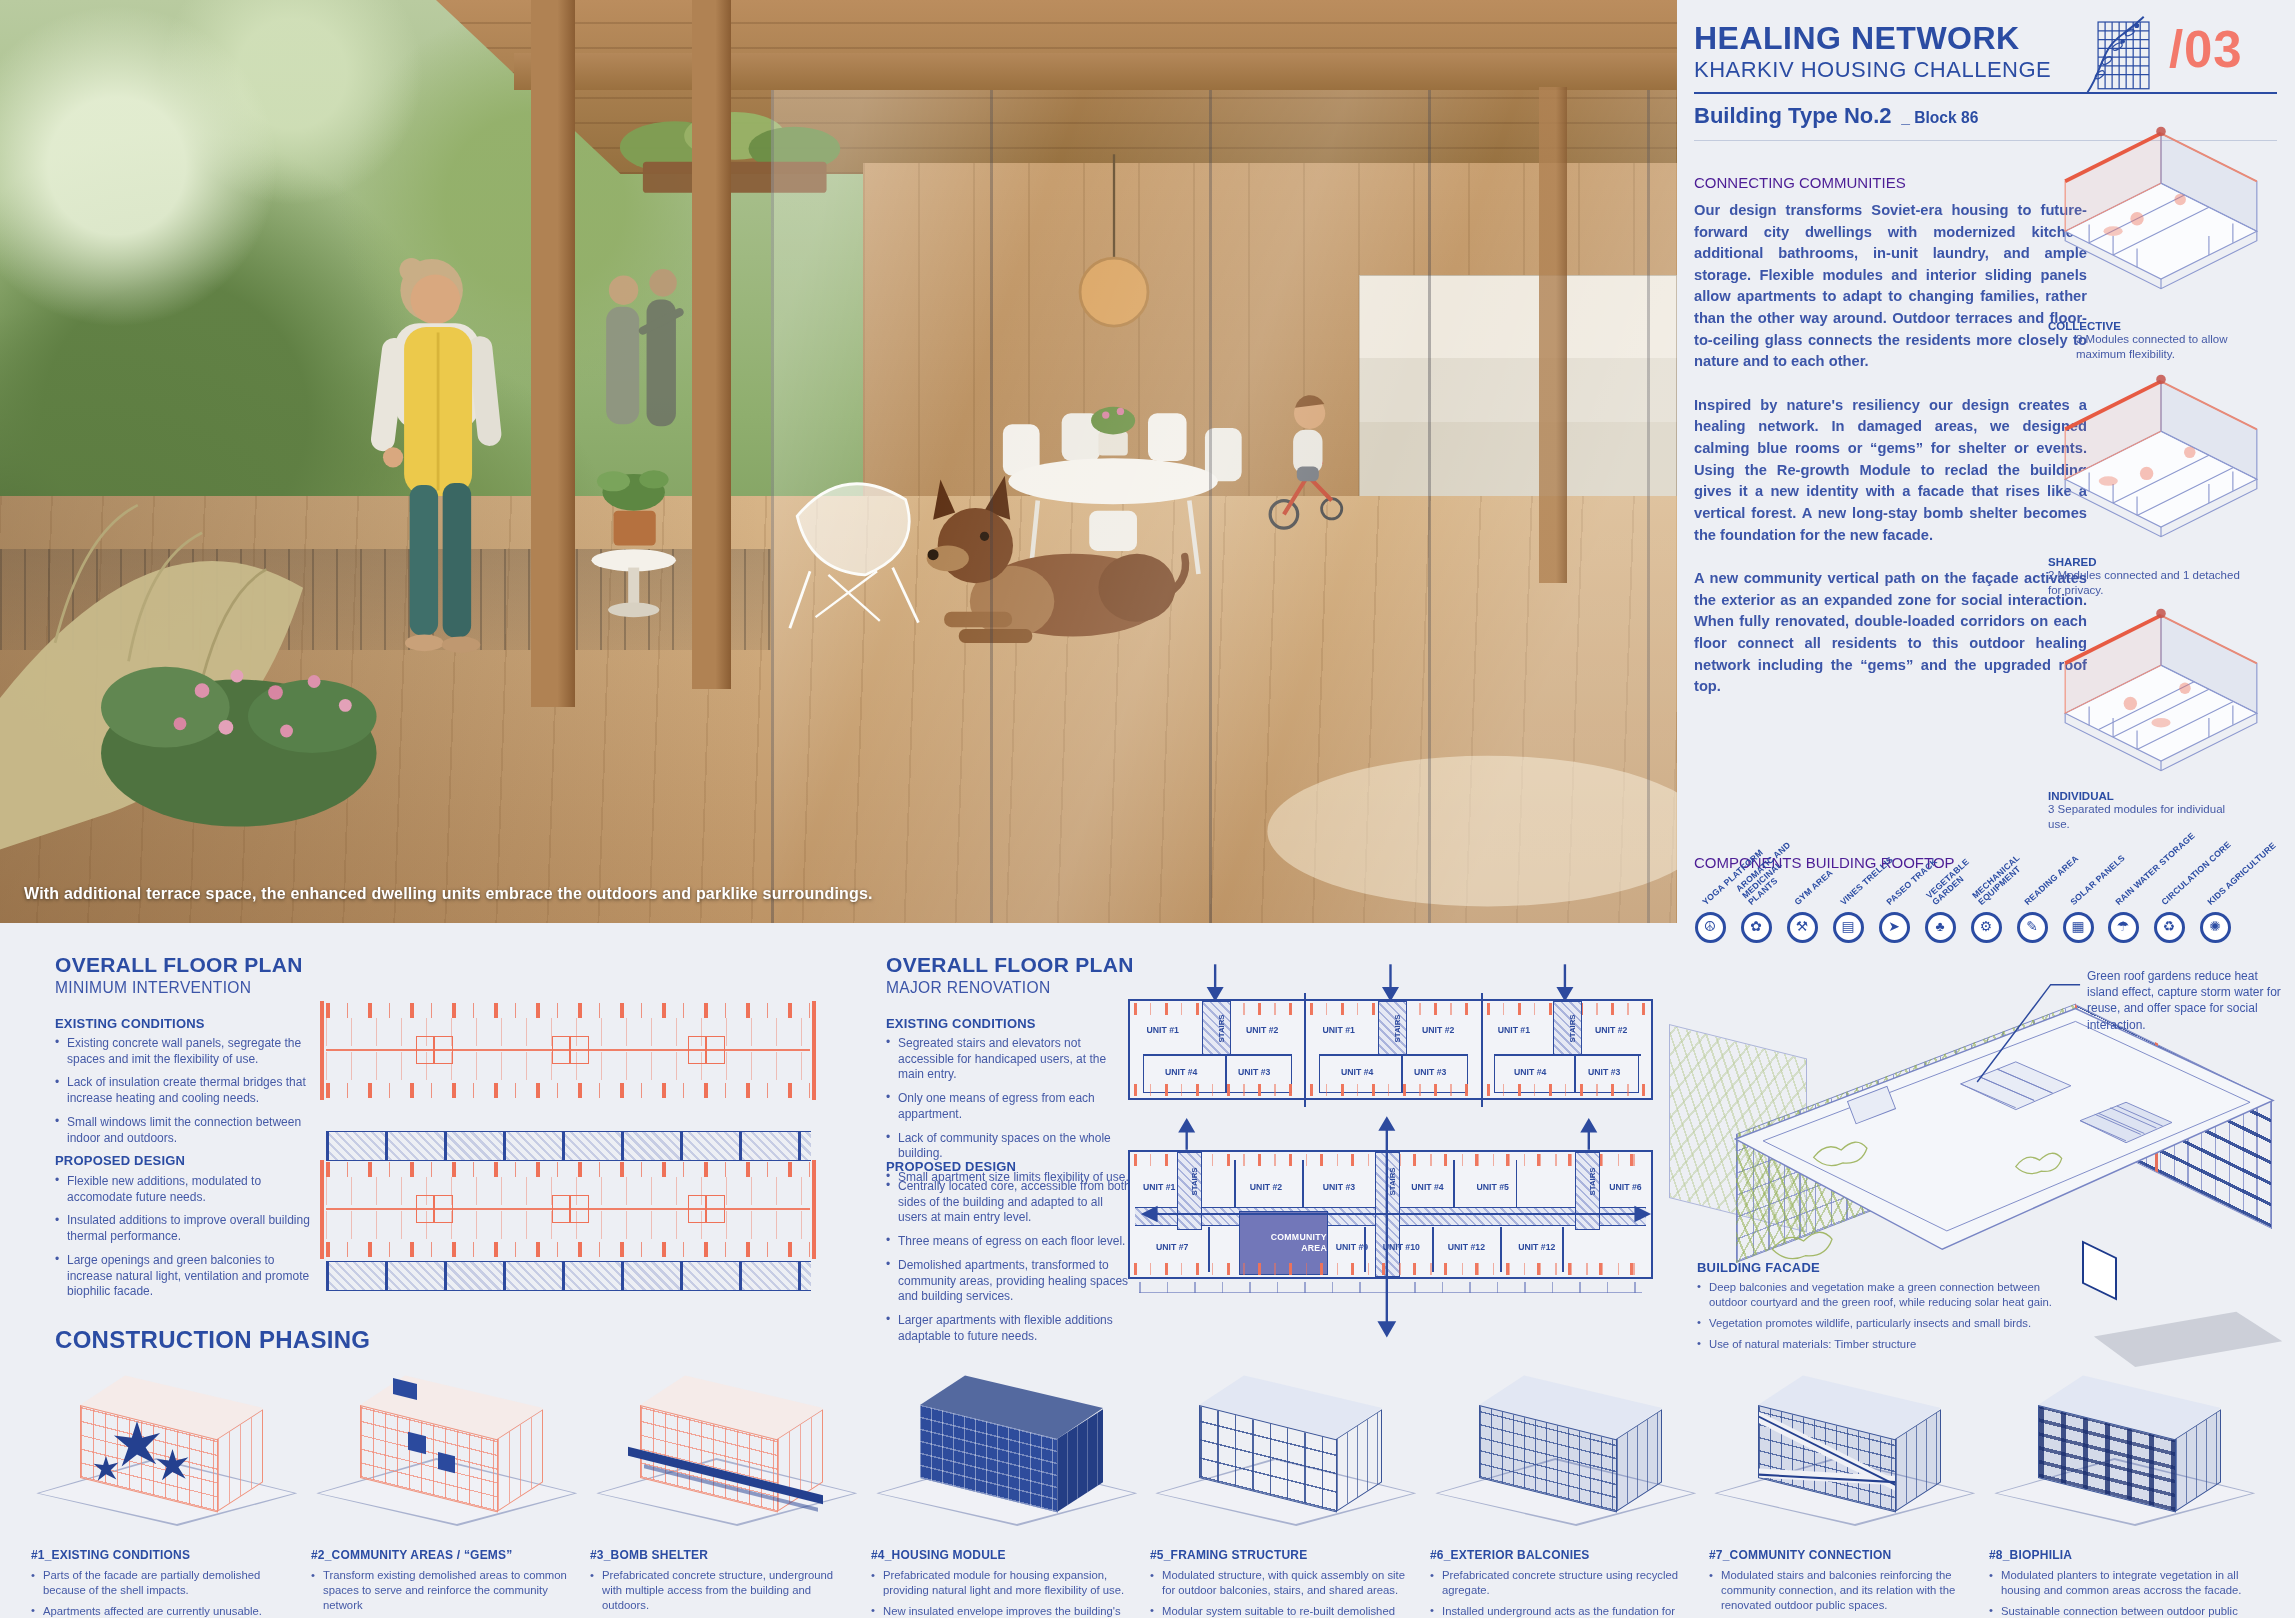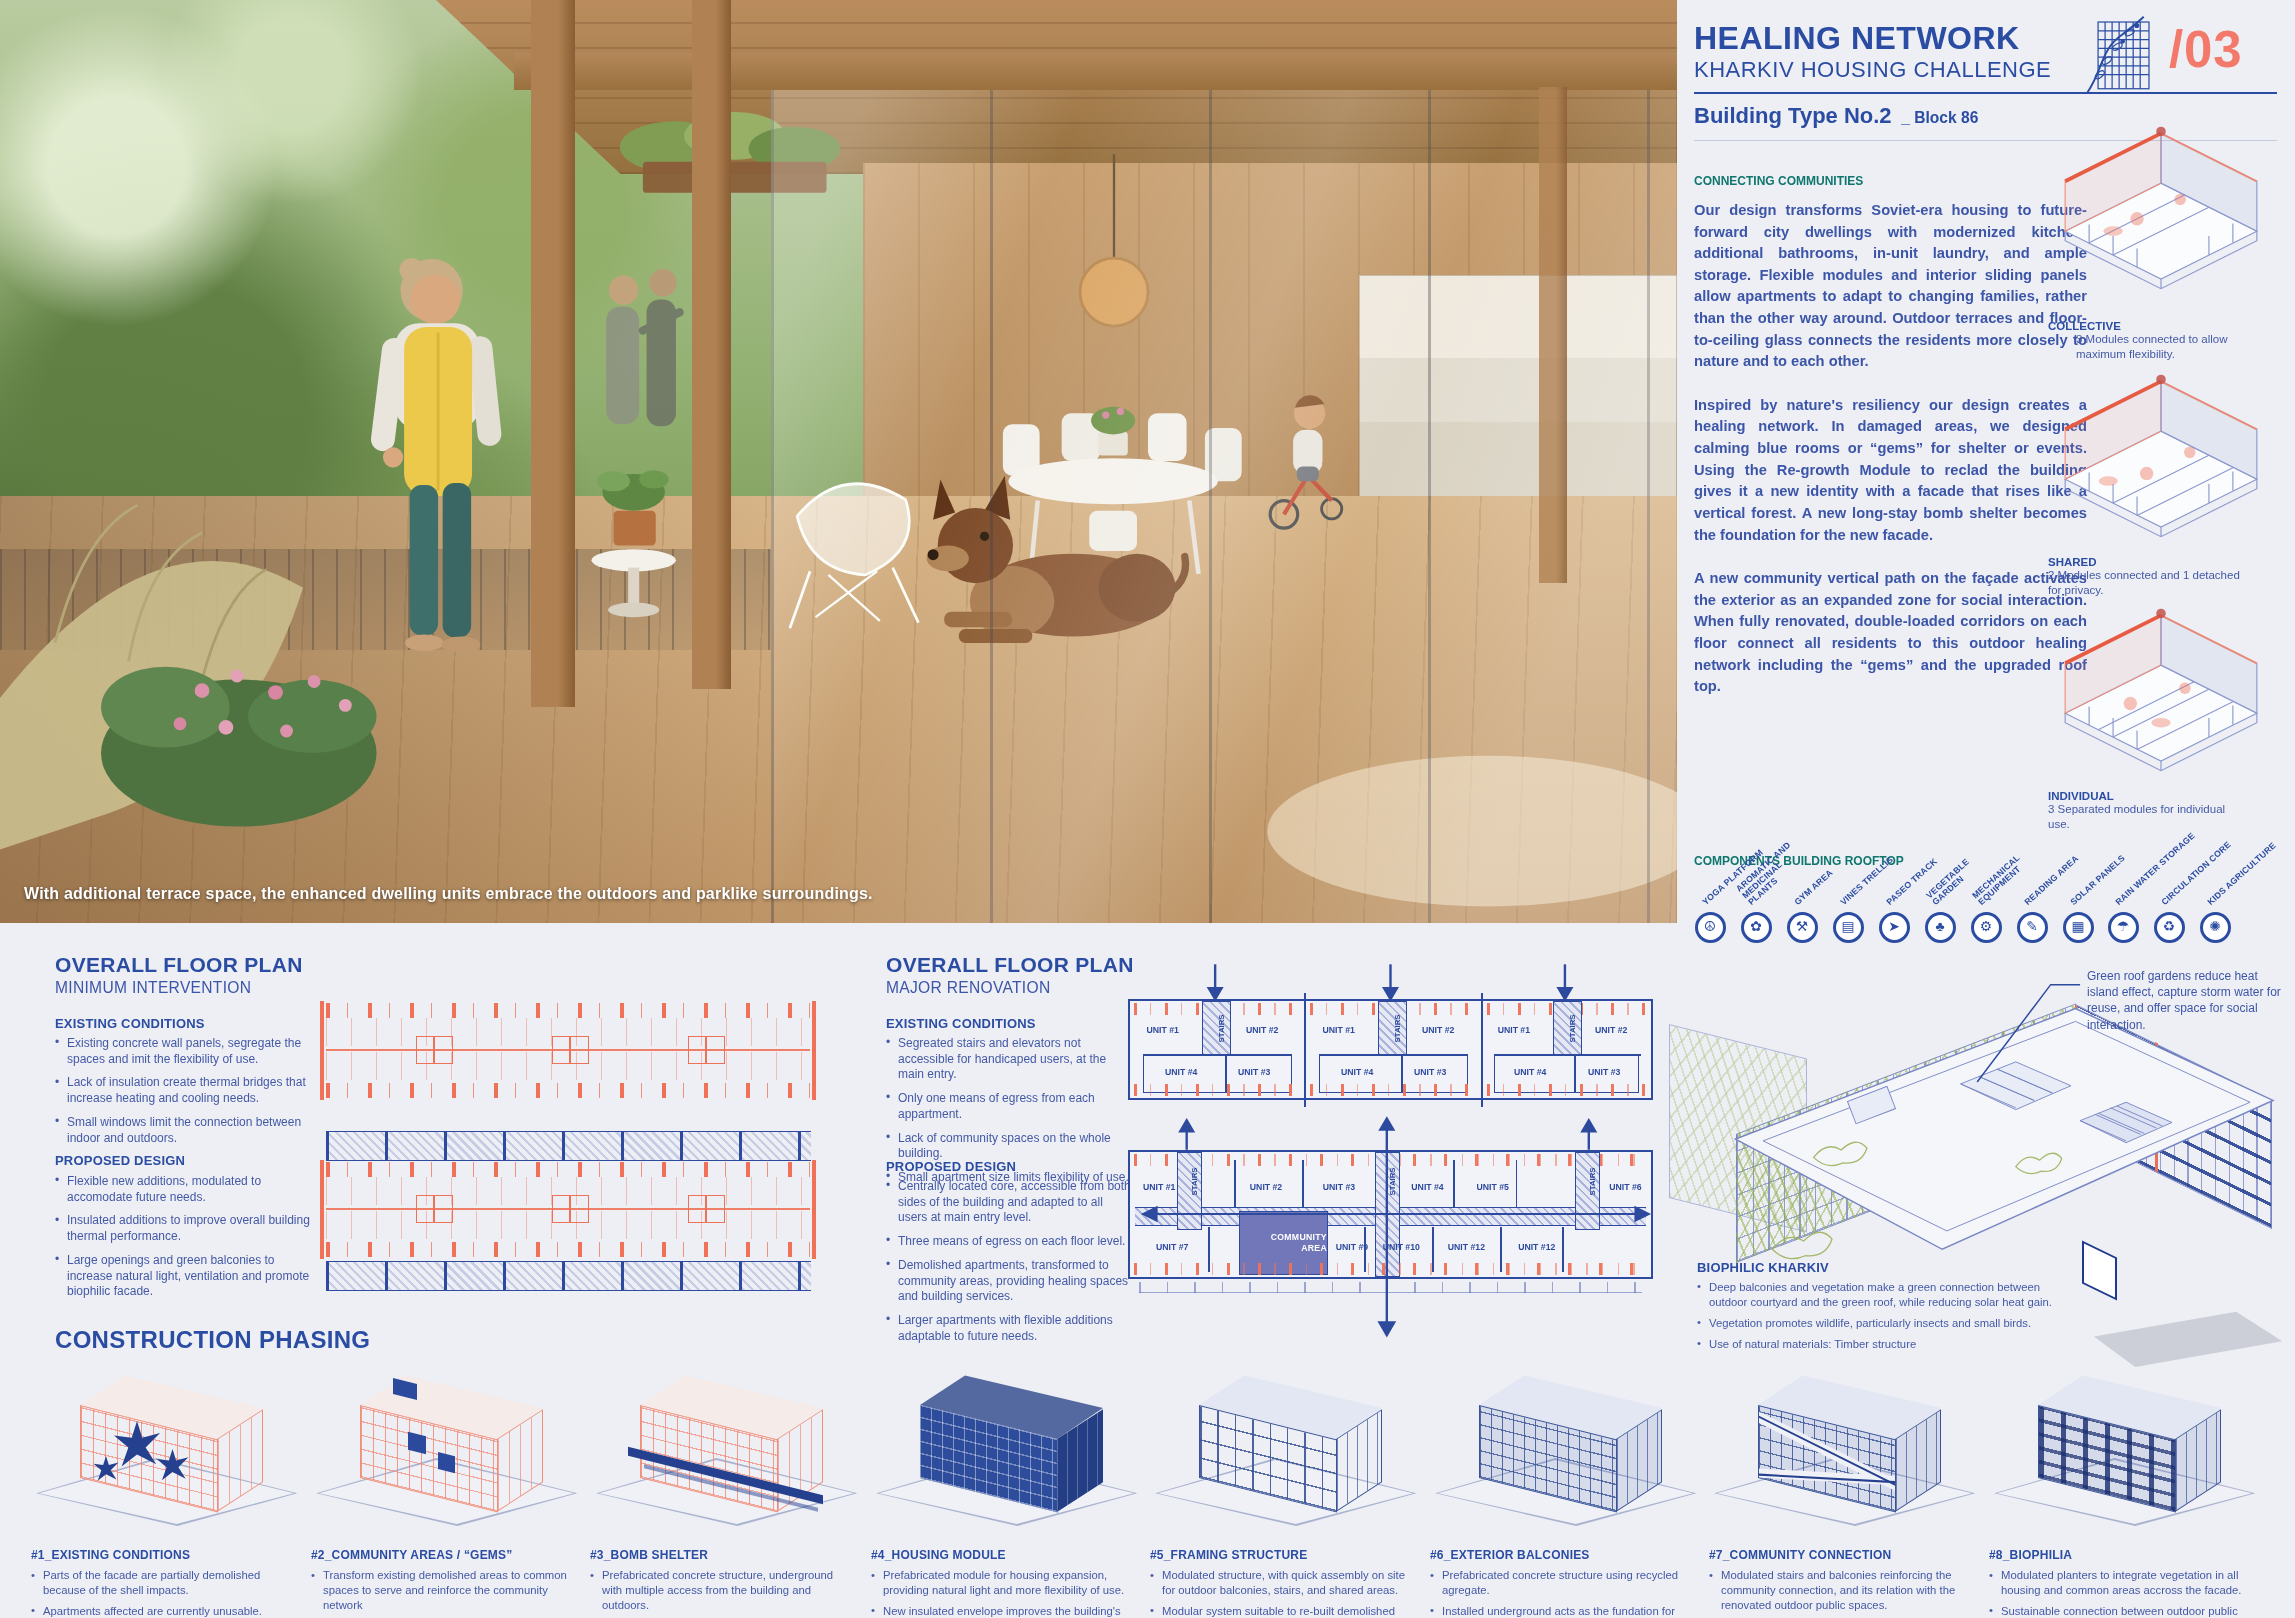--- a/index.html
+++ b/index.html
@@ -3,21 +3,21 @@
 <meta charset="utf-8">
 <style>
   html,body{margin:0;padding:0;background:#dfe2e8;}
   .board{position:relative;width:2296px;height:1619px;background:#edeff4;
          font-family:"Liberation Sans", sans-serif;color:#2b4ca3;overflow:hidden;}
   .abs{position:absolute;}
   
   .h1{font-size:32px;font-weight:bold;letter-spacing:0.5px;color:#2b4ca3;}
   .h2{font-size:22px;font-weight:normal;letter-spacing:0.5px;color:#2b4ca3;}
   .h3{font-size:22px;font-weight:bold;color:#2b4ca3;}
-  .h3s{font-size:12px;font-weight:bold;color:#0f766e;}
+  .h3s{font-size:15px;font-weight:normal;color:#4c1d95;}
   .pg{font-size:51px;font-weight:bold;color:#f3796b;letter-spacing:0.9px;}
   .sec-title{font-size:21px;font-weight:bold;color:#2b4ca3;letter-spacing:0.3px;}
   .sec-sub{font-size:15.6px;color:#3c55a8;letter-spacing:0.3px;}
   .sub-h{font-size:13px;font-weight:bold;color:#2b4ca3;letter-spacing:0.2px;}
   .para{font-size:14.7px;line-height:1.47;font-weight:bold;color:#3c55a8;text-align:justify;margin:0 0 22px 0;}
   ul.b{margin:0;padding:0;list-style:none;}
   ul.b li{position:relative;padding-left:12px;margin-bottom:8.3px;font-size:12px;line-height:1.3;color:#4459a6;}
   ul.b li::before{content:"•";position:absolute;left:0;top:-0.9px;color:#4459a6;}
   ul.b.small li{font-size:11.3px;margin-bottom:6.4px;}
   .capt-name{font-size:11.5px;font-weight:bold;color:#2b4ca3;}
@@ -646,21 +646,21 @@
         <path d="M140,230 q14,-18 30,-8 q16,-16 28,-2 q-6,18 -26,16 q-18,8 -32,-6z"></path>
         <path d="M360,240 q12,-16 26,-7 q14,-14 24,-2 q-5,16 -22,14 q-16,7 -28,-5z"></path>
         <path d="M95,330 q16,-20 34,-9 q18,-18 31,-2 q-7,20 -29,18 q-20,9 -36,-7z"></path>
       </g>
       <polyline points="430,42 398,42 318,148" fill="none" stroke="#2d4a9e" stroke-width="1.6"></polyline>
     </svg>
 
     <div class="abs" style="left:402px;top:22px;width:204px;font-size:12px;line-height:1.35;color:#3c55a8;">Green roof gardens reduce heat island effect, capture storm water for reuse, and offer space for social interaction.</div>
   </div>
 
-  <div class="abs sub-h" style="left:1697px;top:1260px;">BIOPHILIC KHARKIV</div>
+  <div class="abs sub-h" style="left:1697px;top:1260px;">BUILDING FACADE</div>
   <ul class="b small abs" style="left:1697px;top:1280px;width:384px;">
     <li>Deep balconies and vegetation make a green connection between outdoor courtyard and the green roof, while reducing solar heat gain.</li>
     <li>Vegetation promotes wildlife, particularly insects and small birds.</li>
     <li>Use of natural materials: Timber structure</li>
   </ul>
 
   <div class="abs sec-title" style="left:55px;top:1326px;font-size:24px;">CONSTRUCTION PHASING</div>
 
   <div class="iso" style="left:29px;top:1357px;">
     <div class="pod1"></div>

